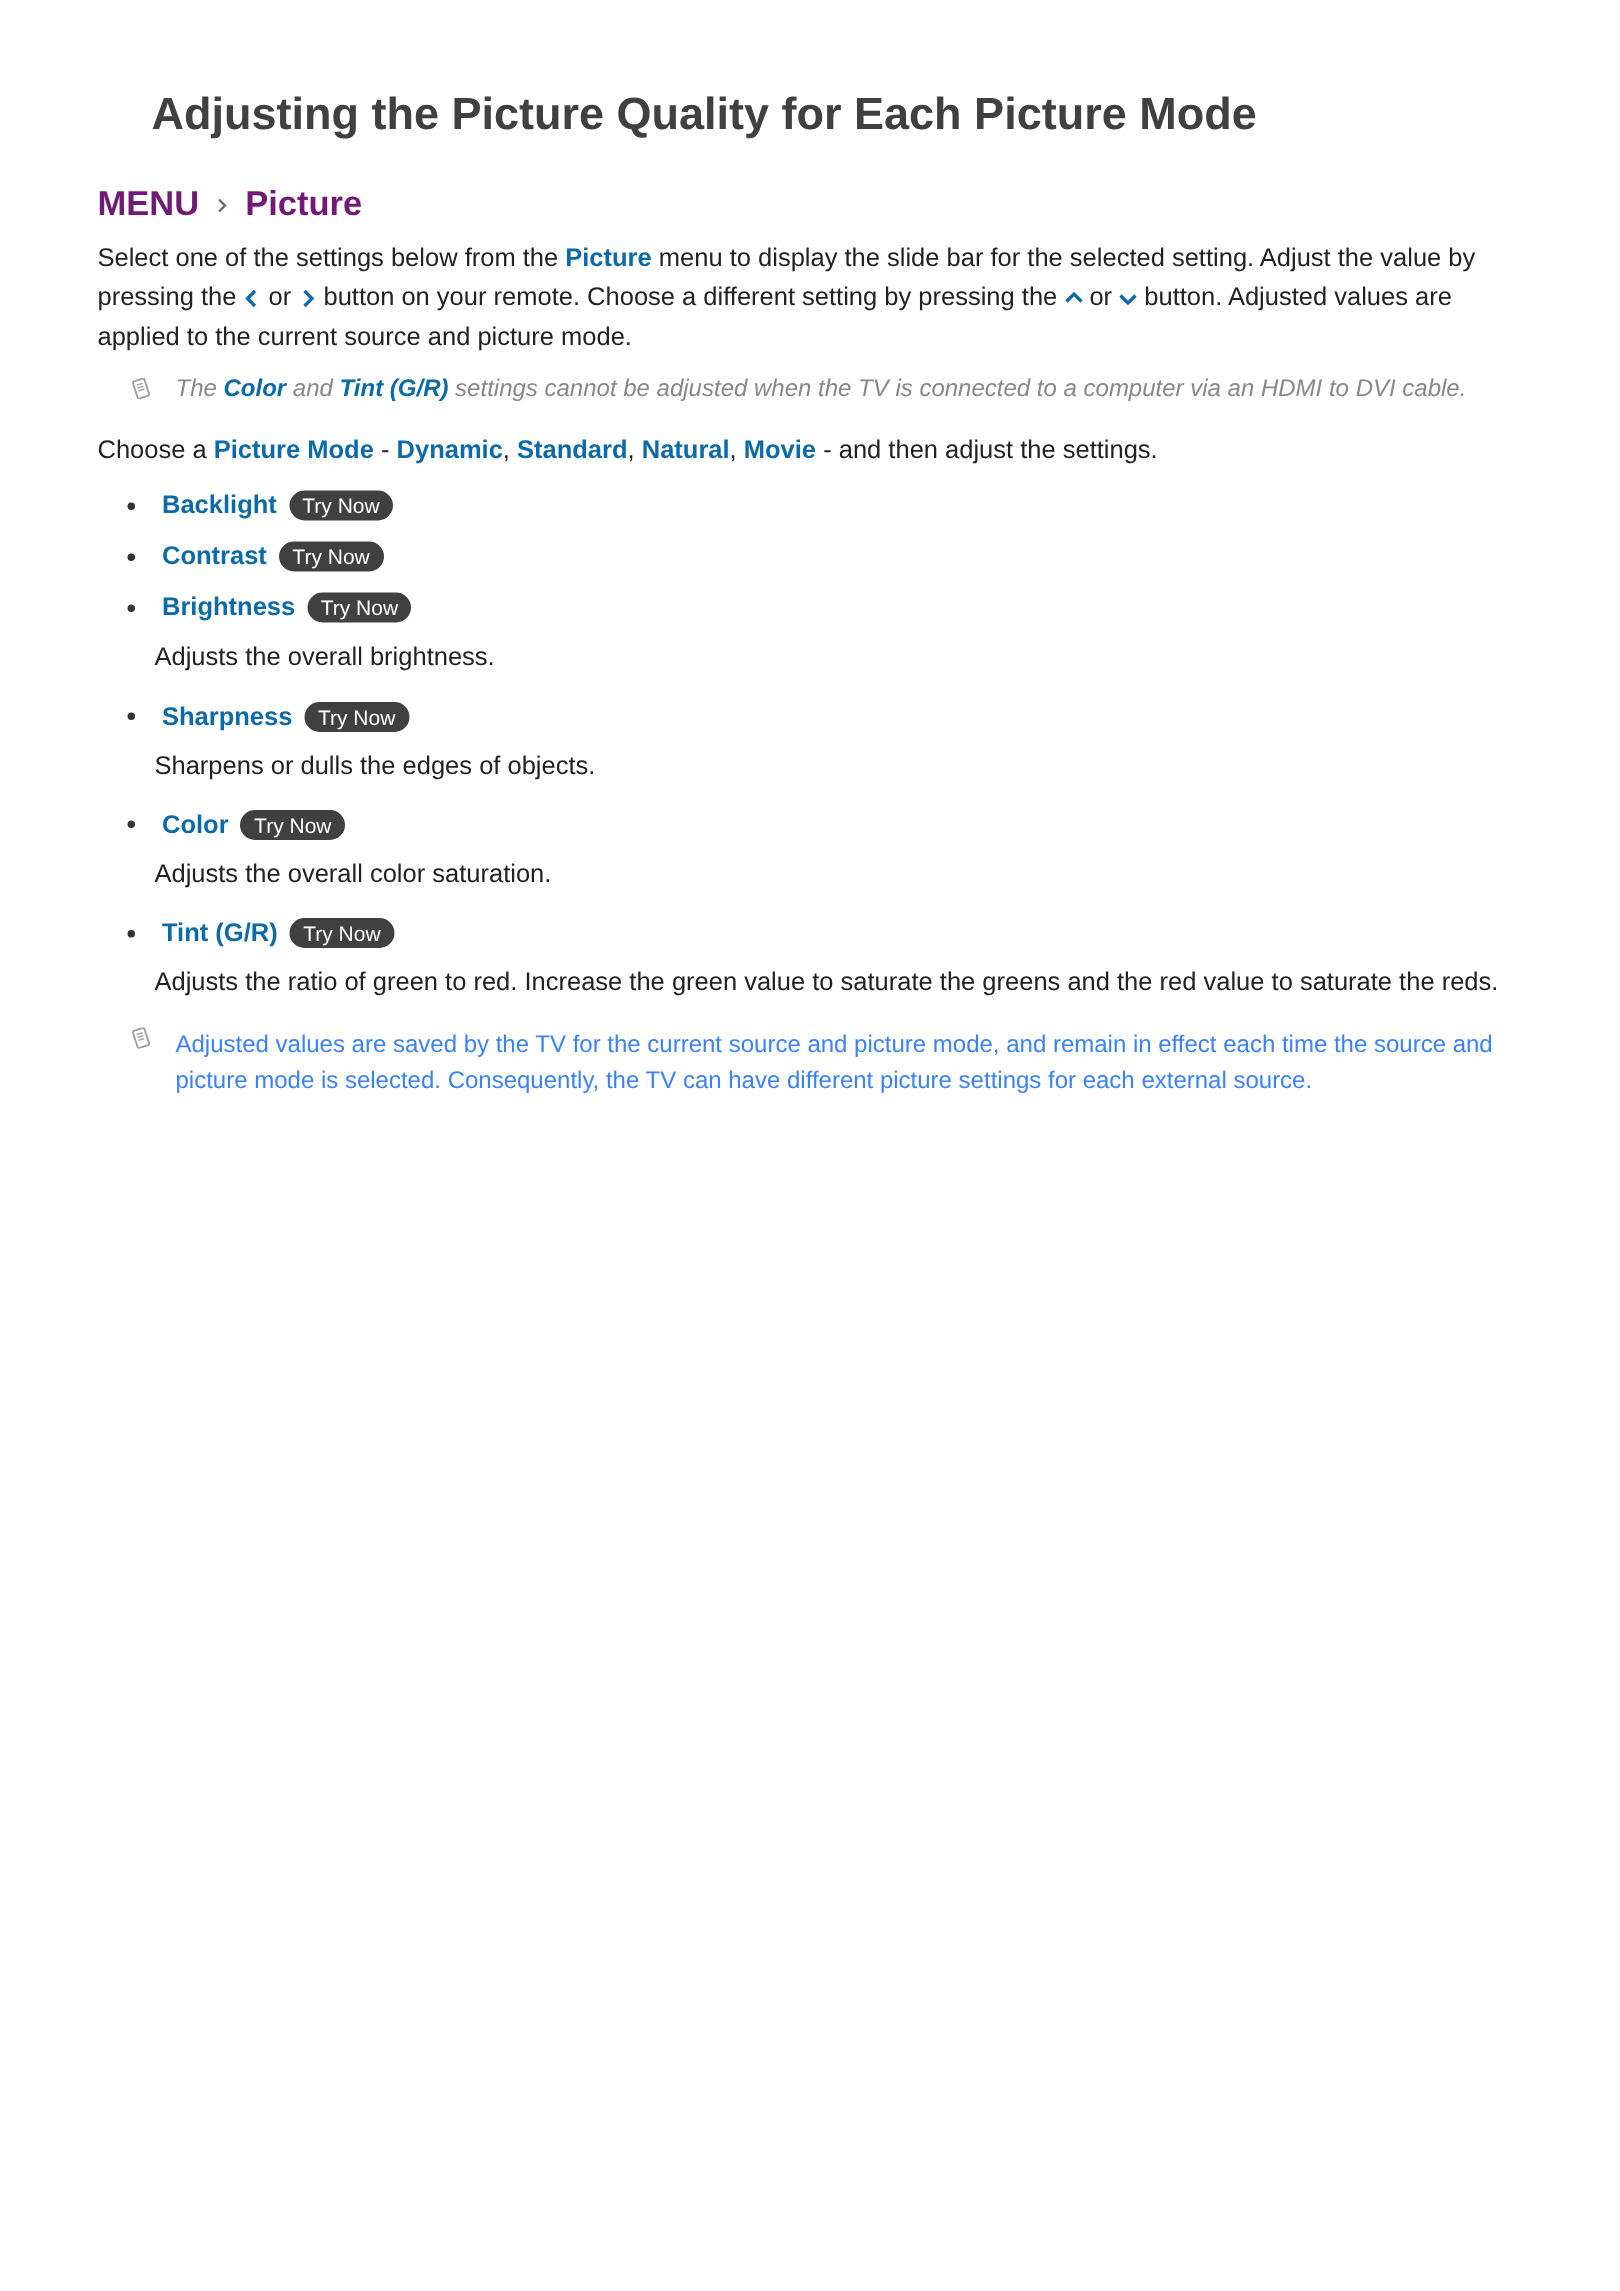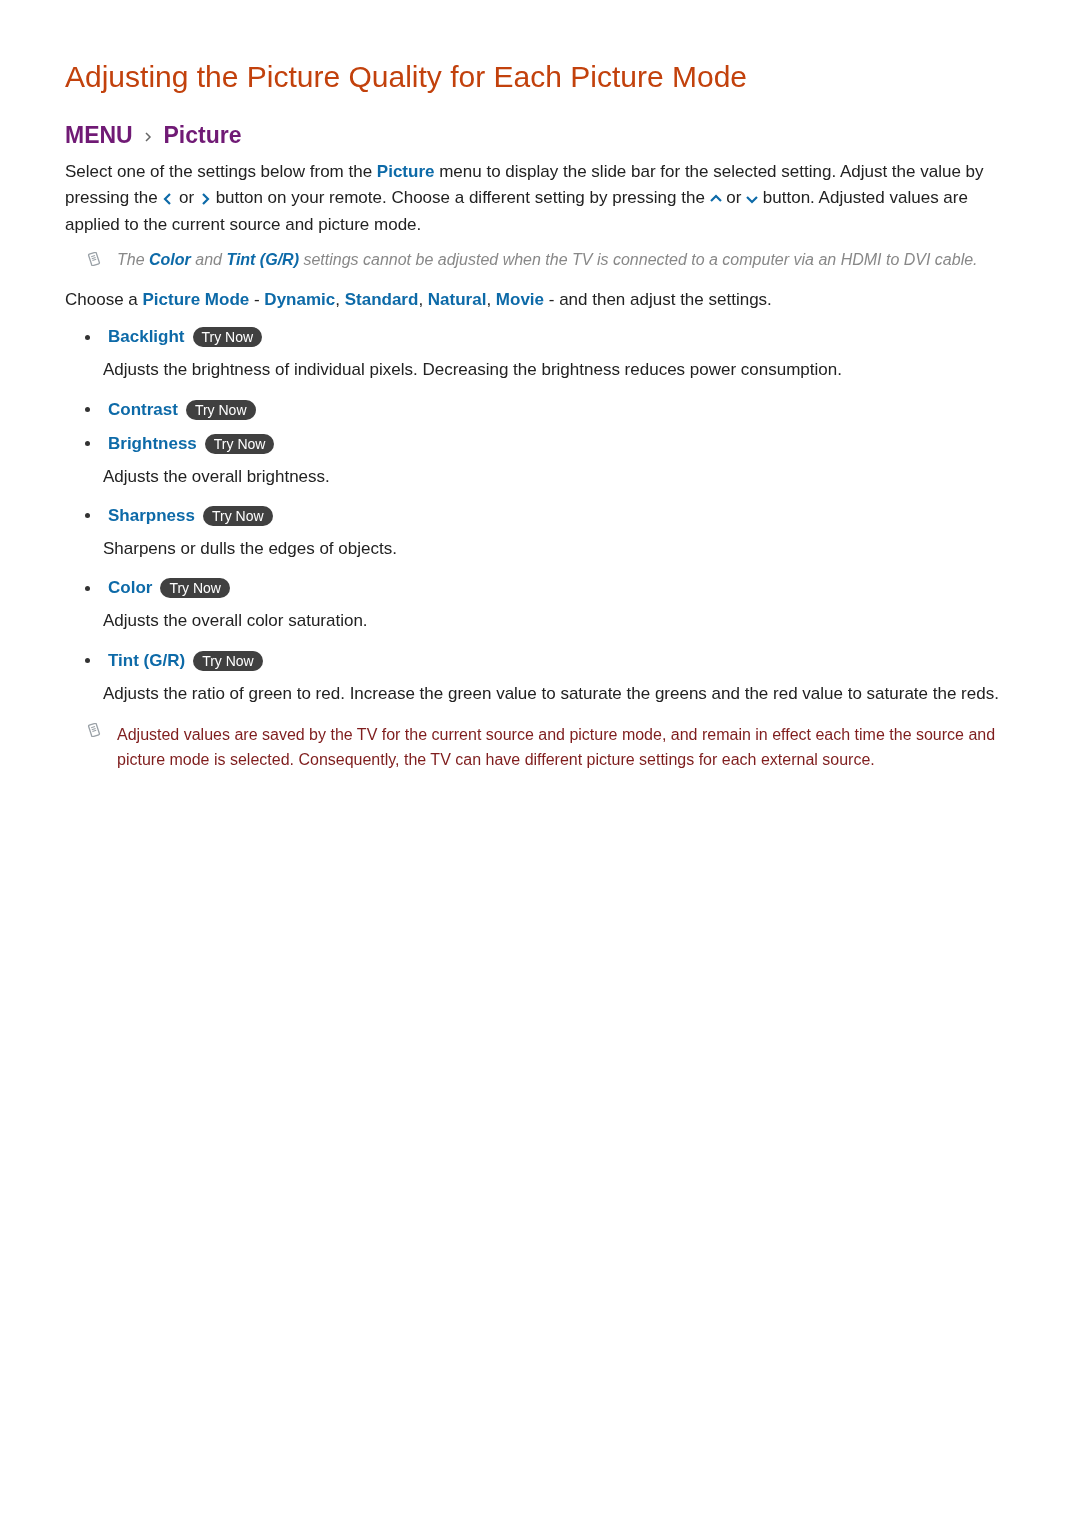--- a/index.html
+++ b/index.html
@@ -8,24 +8,25 @@
       box-sizing: border-box;
     }
     body {
       font-family: Arial, Helvetica, sans-serif;
       background: #ffffff;
       padding: 60px 65px;
       width: 1080px;
       color: #333;
     }
     h1 {
-      color: #c2410c;
+      color: #404040;
       font-size: 30px;
-      font-weight: normal;
+      font-weight: bold;
       margin-bottom: 28px;
+      margin-left: 36px;
     }
     .breadcrumb {
       color: #701a75;
       font-weight: bold;
       font-size: 23px;
       margin-bottom: 10px;
     }
     .breadcrumb .sep {
       color: #666;
       font-weight: normal;
@@ -124,21 +125,21 @@
     }
     .final-note {
       display: flex;
       align-items: flex-start;
       gap: 16px;
       margin: 6px 0 0 22px;
     }
     .final-note .note-text {
       font-size: 16px;
       line-height: 1.55;
-      color: #7f1d1d;
+      color: #3b82f6;
     }
   </style>
 </head>
 <body>
 
 <h1>Adjusting the Picture Quality for Each Picture Mode</h1>
 
 <div class="breadcrumb">
   <span>MENU</span>
   <span class="sep">
@@ -179,21 +180,20 @@
   <span>Choose a </span><span class="hl">Picture Mode</span><span> - </span><span class="hl">Dynamic</span><span>, </span><span class="hl">Standard</span><span>, </span><span class="hl">Natural</span><span>, </span><span class="hl">Movie</span><span> - and then adjust the settings.</span>
 </p>
 
 <ul class="settings">
   <li>
     <div class="setting-head">
       <span class="bullet"></span>
       <span class="setting-name">Backlight</span>
       <span class="try-now">Try Now</span>
     </div>
-    <p class="setting-desc">Adjusts the brightness of individual pixels. Decreasing the brightness reduces power consumption.</p>
   </li>
   <li>
     <div class="setting-head">
       <span class="bullet"></span>
       <span class="setting-name">Contrast</span>
       <span class="try-now">Try Now</span>
     </div>
   </li>
   <li>
     <div class="setting-head">

